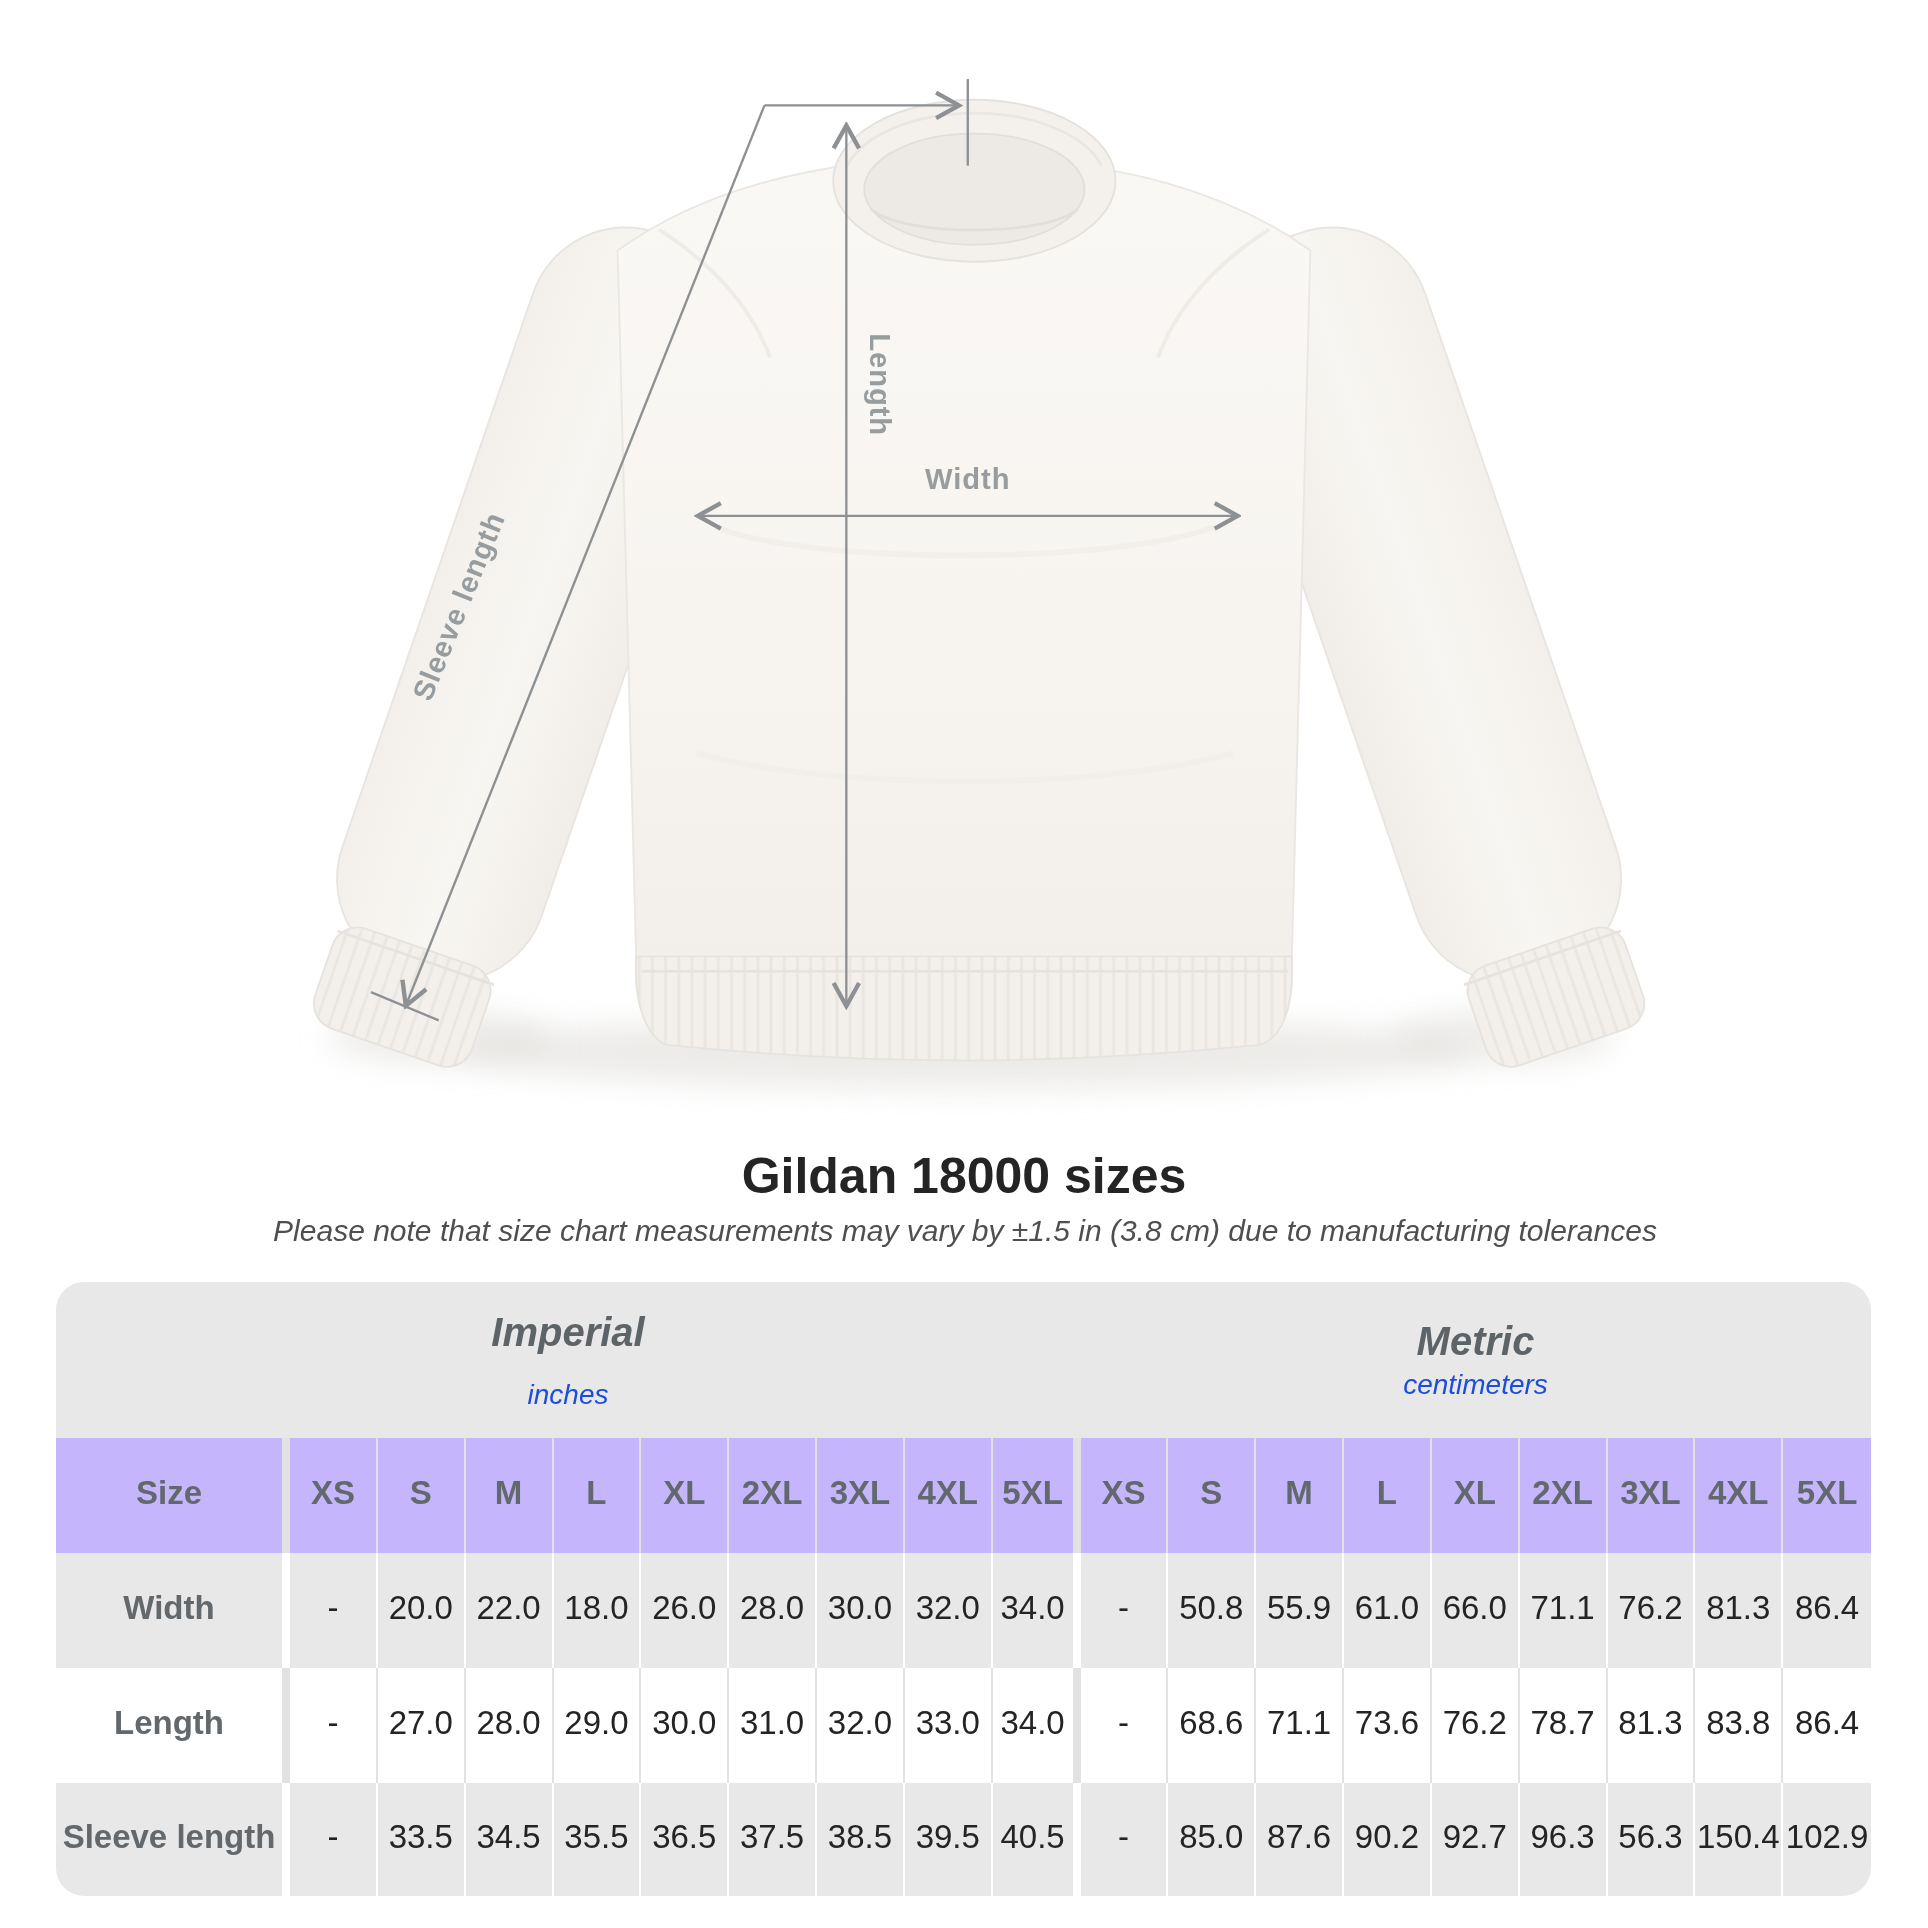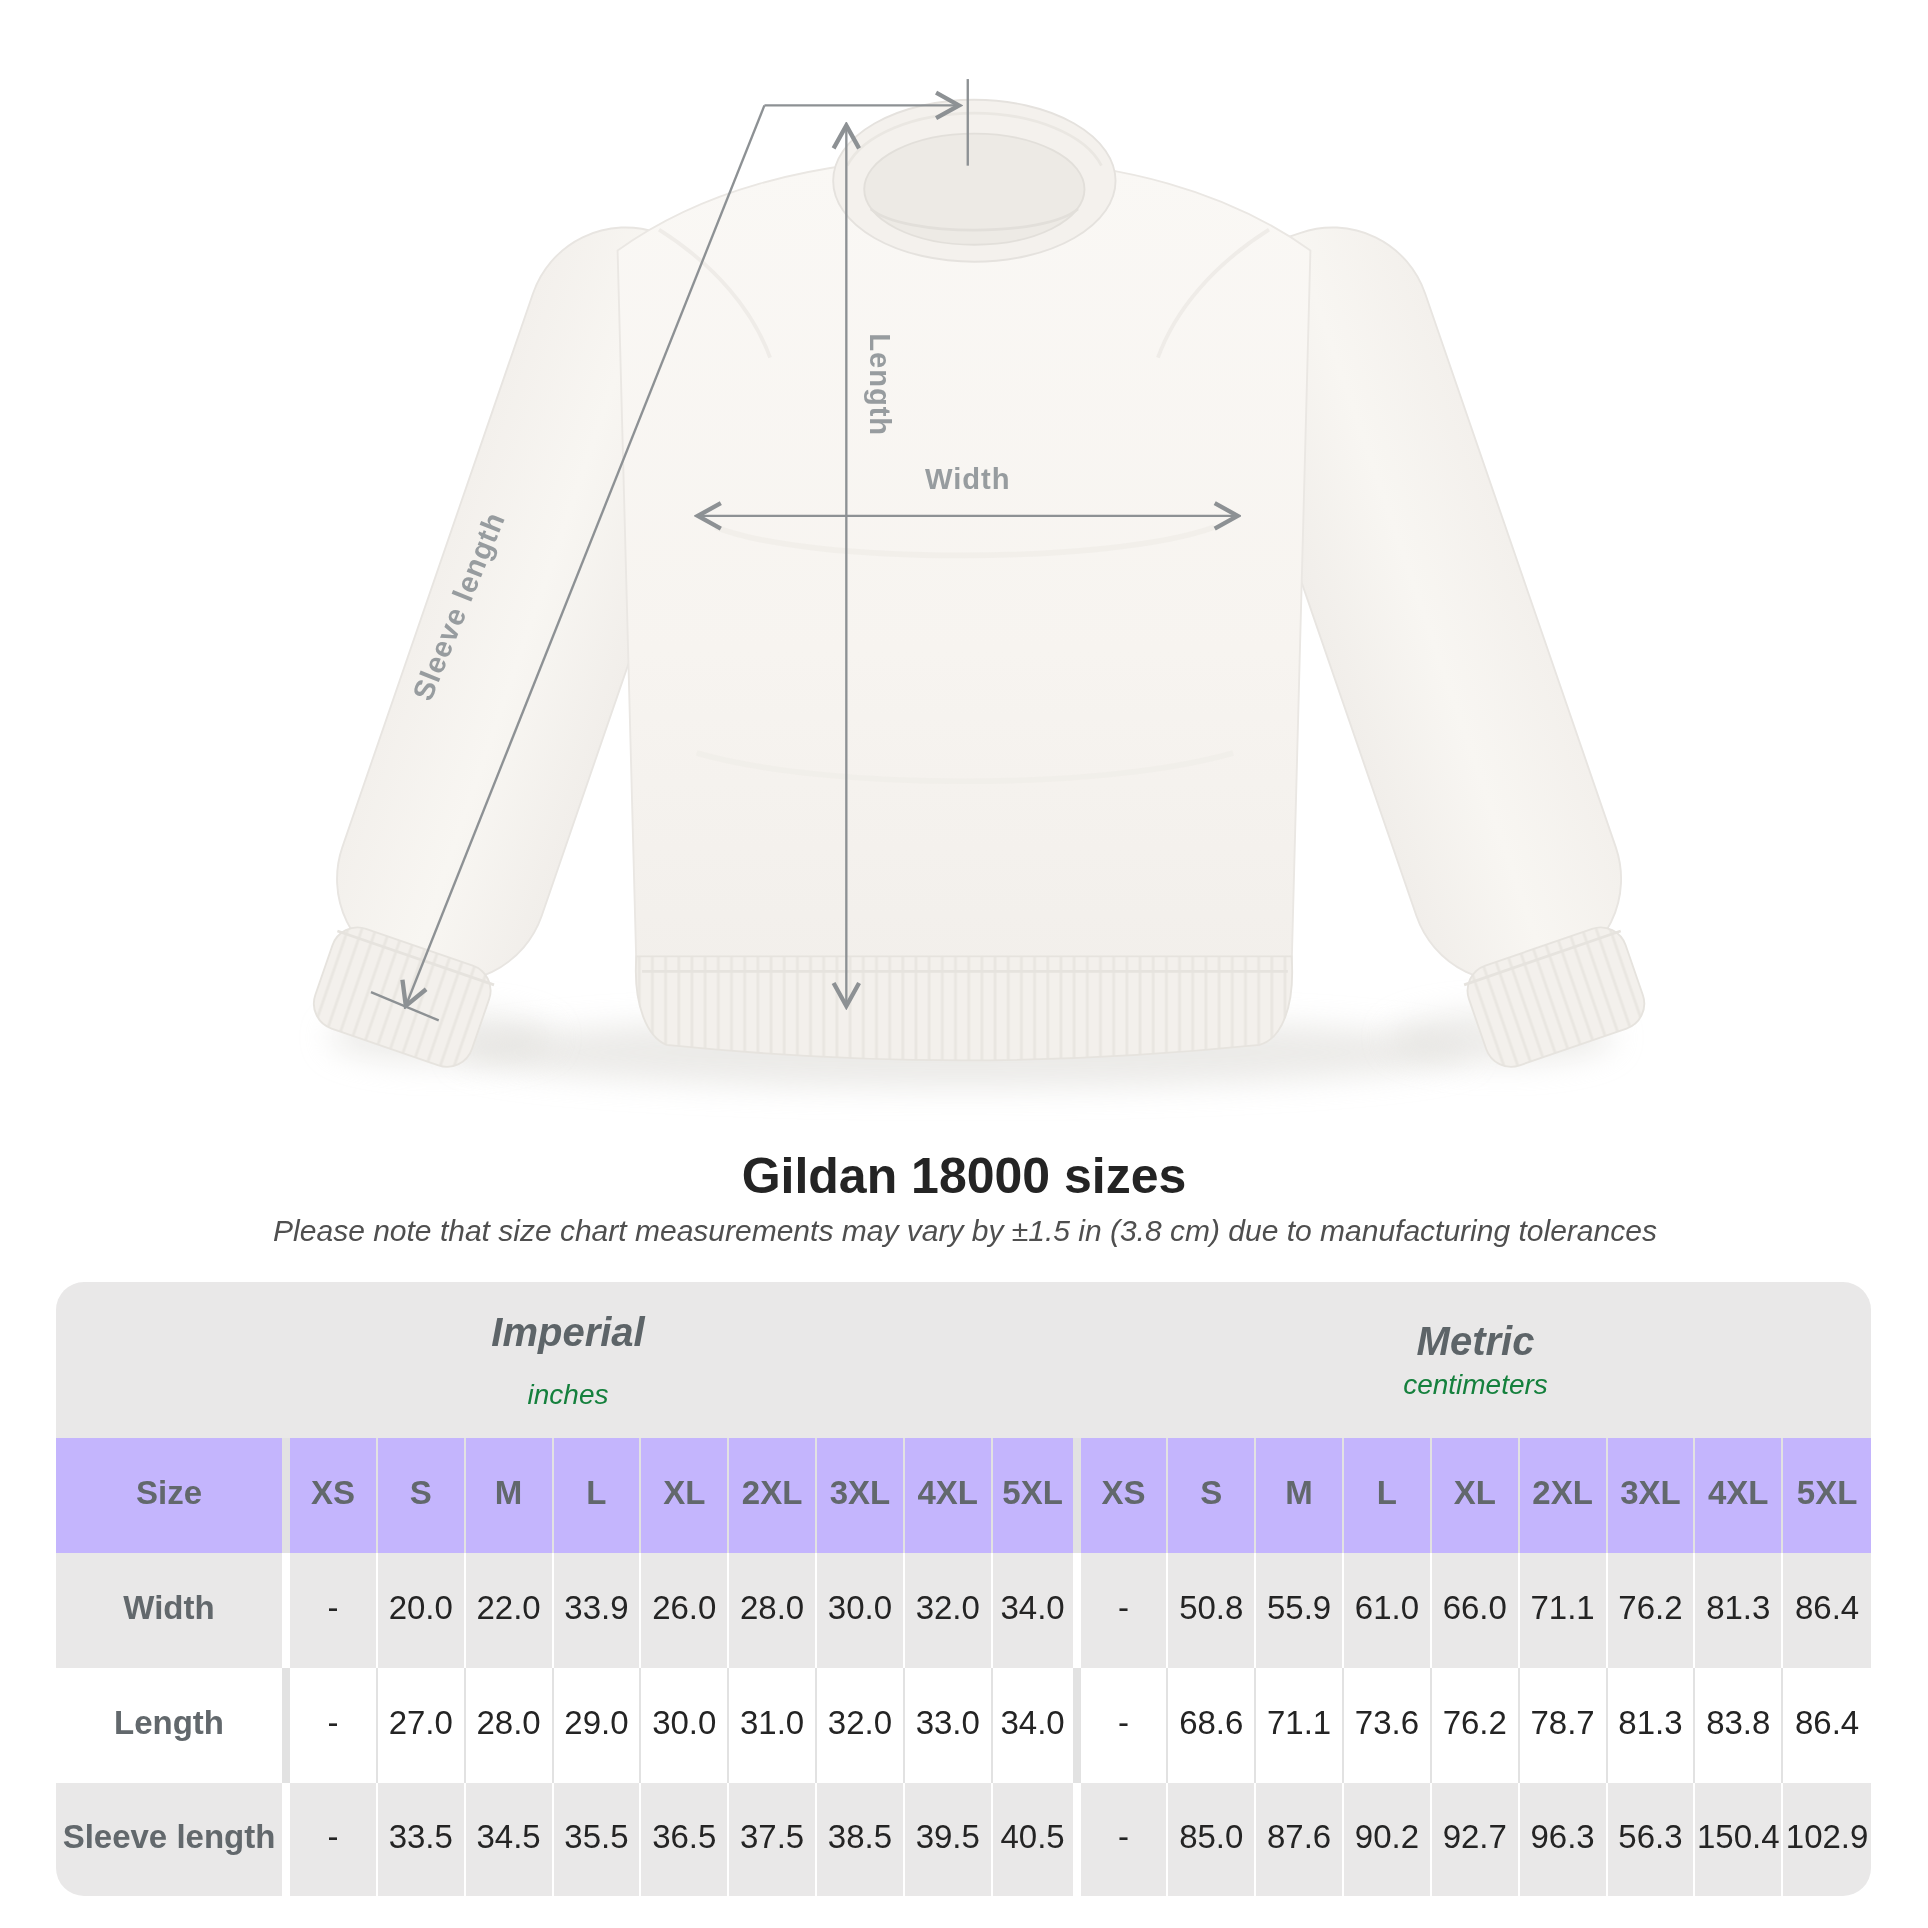--- a/index.html
+++ b/index.html
@@ -15,21 +15,21 @@
   .note{position:absolute;left:0;top:1213px;width:1928px;text-align:center;
         font-style:italic;font-size:30px;color:#4f4f4f;margin:1px;}
 
   
   .sizetable{position:absolute;left:56px;top:1282px;width:1815px;border-radius:28px;overflow:hidden;}
   .band{display:flex;height:156px;background:#e9e8e8;}
   .band-half{display:flex;flex-direction:column;align-items:center;justify-content:center;gap:5.6px;}
   .band-half.imp{width:1024px;gap:24px;}
   .band-half.met{width:791px;}
   .band-title{font-size:40px;font-weight:bold;font-style:italic;color:#5d6468;}
-  .band-sub{font-size:28px;font-style:italic;color:#15803d;}
+  .band-sub{font-size:28px;font-style:italic;color:#1d4ed8;}
 
   .trow{display:grid;grid-template-columns:234px repeat(18,1fr);}
   .trow.thead{height:115px;background:#c4b5fd;--sep:#e2e2e2;}
   .trow.r-gray{height:115px;background:#e9e8e8;--sep:#ffffff;}
   .trow.r-white{height:115px;background:#ffffff;--sep:#e2e2e2;}
   .trow.last{height:113px;}
   .cell{display:flex;align-items:center;justify-content:center;
         border-right:2.8px solid var(--sep);
         font-size:33px;color:#242424;padding-bottom:5.6px;}
   .cell:nth-child(1),.cell:nth-child(10){border-right-width:8.5px;}
@@ -154,21 +154,21 @@
     <div class="cell hd">3XL</div>
     <div class="cell hd">4XL</div>
     <div class="cell hd">5XL</div>
   </div>
 
   <div class="trow r-gray">
     <div class="cell lab">Width</div>
     <div class="cell">-</div>
     <div class="cell">20.0</div>
     <div class="cell">22.0</div>
-    <div class="cell">33.9</div>
+    <div class="cell">18.0</div>
     <div class="cell">26.0</div>
     <div class="cell">28.0</div>
     <div class="cell">30.0</div>
     <div class="cell">32.0</div>
     <div class="cell">34.0</div>
     <div class="cell">-</div>
     <div class="cell">50.8</div>
     <div class="cell">55.9</div>
     <div class="cell">61.0</div>
     <div class="cell">66.0</div>

